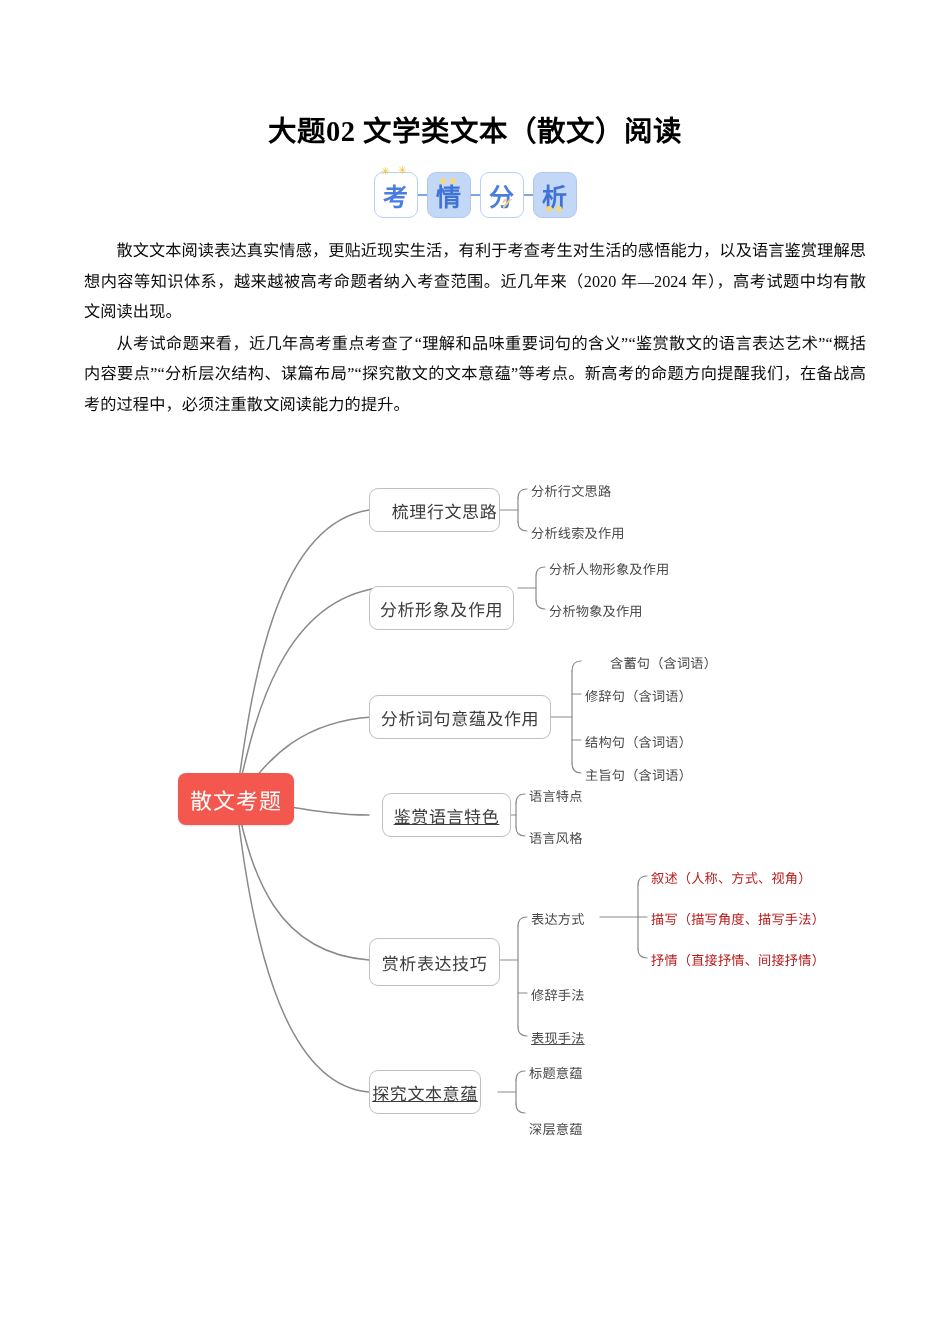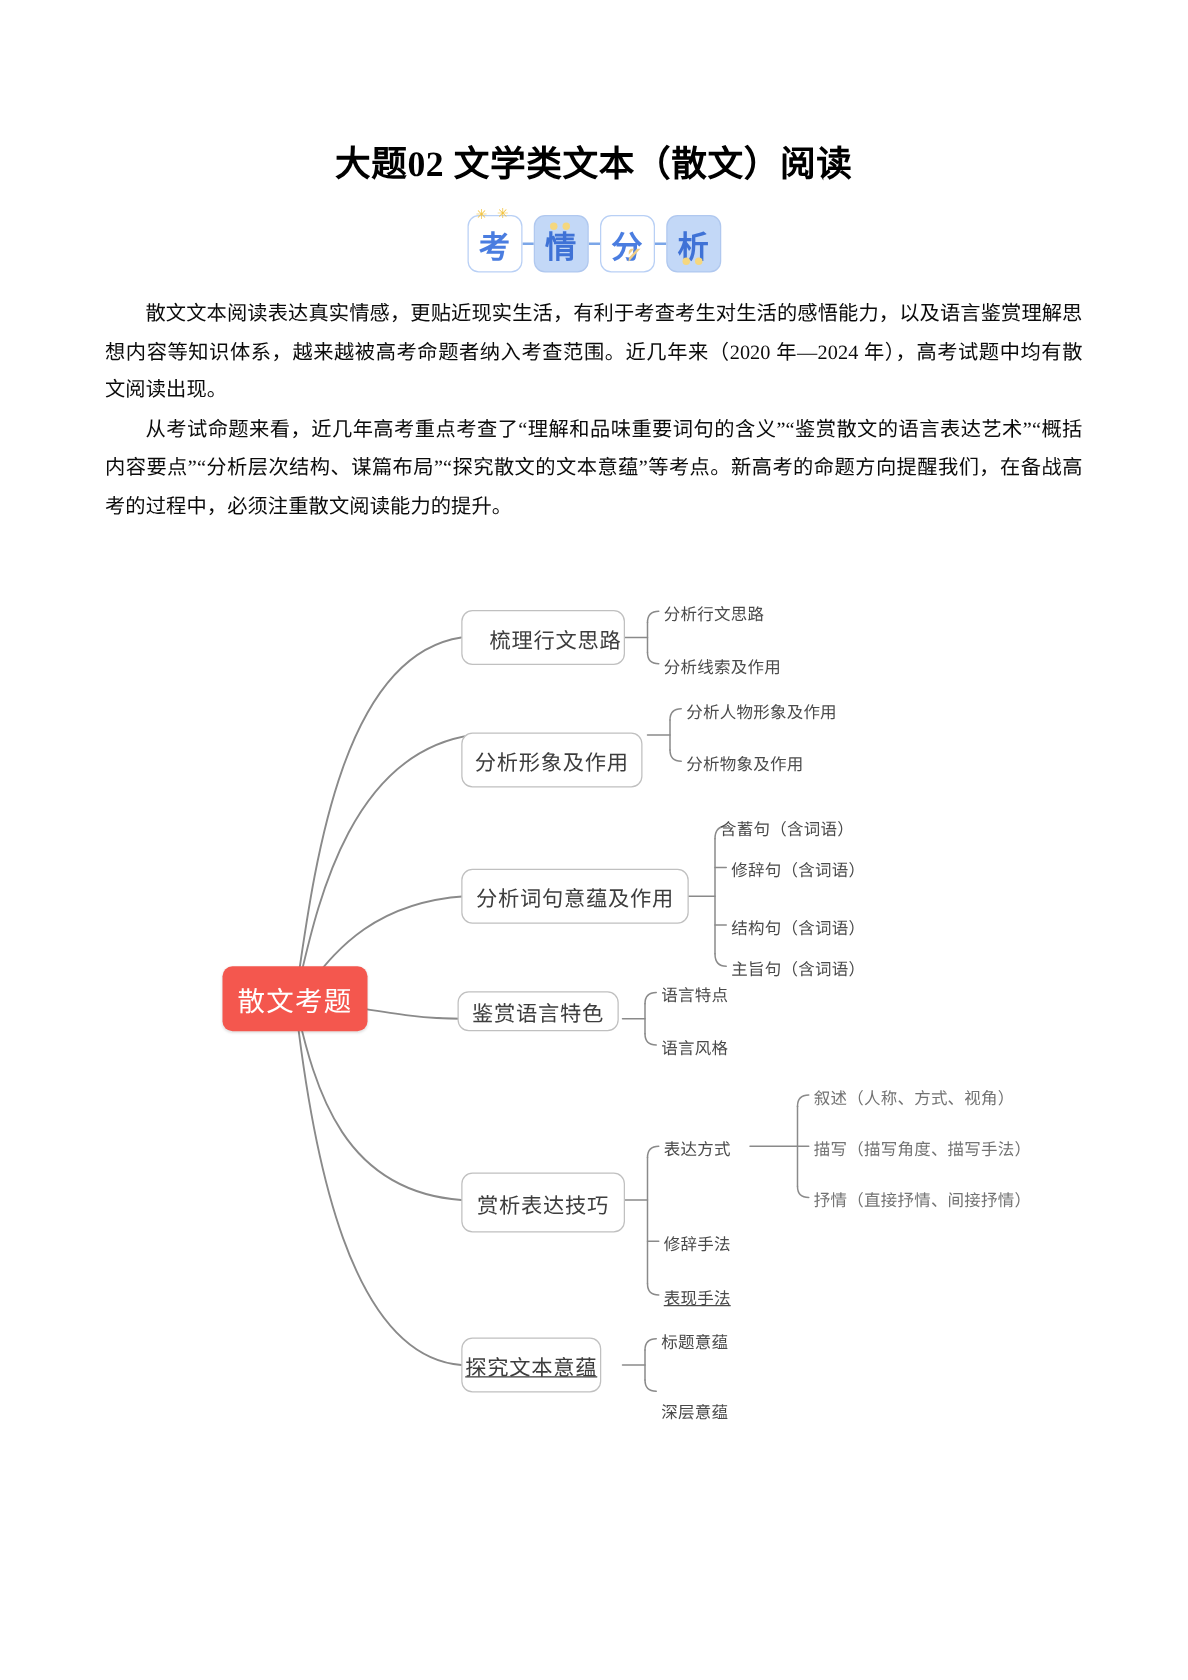--- a/index.html
+++ b/index.html
@@ -190,21 +190,21 @@
     font-family: "Liberation Sans", "DejaVu Sans", sans-serif;
     font-size: 13.2px;
     color: #4a4a4a;
     white-space: nowrap;
     position: absolute;
     letter-spacing: 0.2px;
   }
   .mm-sub {
     font-family: "Liberation Sans", "DejaVu Sans", sans-serif;
     font-size: 13.2px;
-    color: #737373;
+    color: #b91c1c;
     white-space: nowrap;
     position: absolute;
     letter-spacing: 0.2px;
   }
 </style>
 </head>
 <body>
 
 <div class="page">
 
@@ -315,33 +315,33 @@
     </svg>
 
     <div class="mm-node mm-root" style="left:178px; top:318px; width:116px; height:52px;">散文考题</div>
 
     <div class="mm-node mm-branch" style="left:369px; top:33px; width:131px; height:44px;padding-left:20px;">梳理行文思路</div>
 
     <div class="mm-node mm-branch" style="left:369px; top:111px; width:145px; height:44px;margin-top:20px;">分析形象及作用</div>
 
     <div class="mm-node mm-branch" style="left:369px; top:240px; width:182px; height:44px;">分析词句意蕴及作用</div>
 
-    <div class="mm-node mm-branch" style="left:366px; top:338px; width:129px; height:32px;">鉴赏语言特色</div>
+    <div class="mm-node mm-branch" style="left:382px; top:338px; width:129px; height:44px;text-decoration:underline;">鉴赏语言特色</div>
 
     <div class="mm-node mm-branch" style="left:369px; top:483px; width:131px; height:48px;">赏析表达技巧</div>
 
     <div class="mm-node mm-branch" style="left:369px; top:615px; width:112px; height:44px;text-decoration:underline;">探究文本意蕴</div>
 
     <div class="mm-leaf" style="left:531px; top:26px;">分析行文思路</div>
     <div class="mm-leaf" style="left:531px; top:68px;">分析线索及作用</div>
 
     <div class="mm-leaf" style="left:549px; top:104px;">分析人物形象及作用</div>
     <div class="mm-leaf" style="left:549px; top:146px;">分析物象及作用</div>
 
-    <div class="mm-leaf" style="left:576px; top:198px;text-align:right;">含蓄句（含词语）</div>
+    <div class="mm-leaf" style="left:610px; top:198px;text-align:right;">含蓄句（含词语）</div>
     <div class="mm-leaf" style="left:585px; top:231px;">修辞句（含词语）</div>
     <div class="mm-leaf" style="left:585px; top:277px;">结构句（含词语）</div>
     <div class="mm-leaf" style="left:585px; top:310px;">主旨句（含词语）</div>
 
     <div class="mm-leaf" style="left:529px; top:331px;">语言特点</div>
     <div class="mm-leaf" style="left:529px; top:373px;">语言风格</div>
 
     <div class="mm-leaf" style="left:531px; top:454px;">表达方式</div>
     <div class="mm-leaf" style="left:531px; top:530px;">修辞手法</div>
     <div class="mm-leaf" style="left:531px; top:573px;text-decoration:underline;">表现手法</div>

